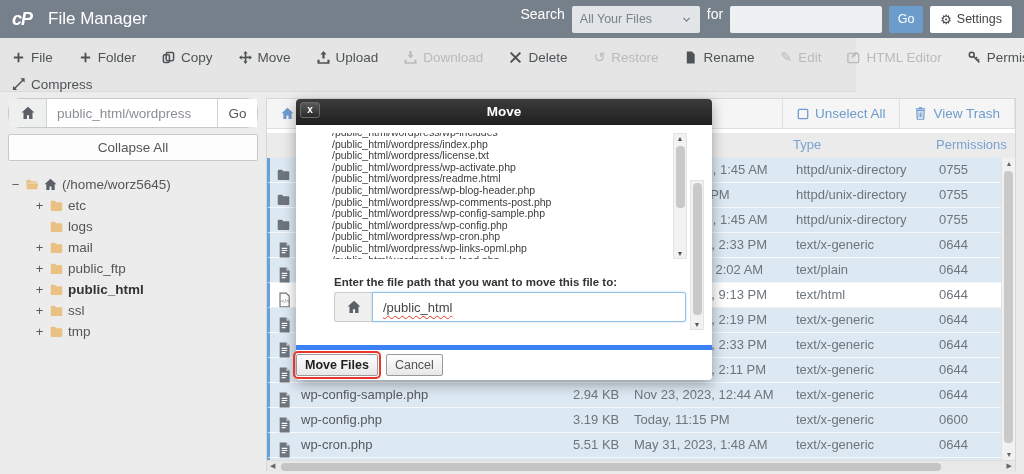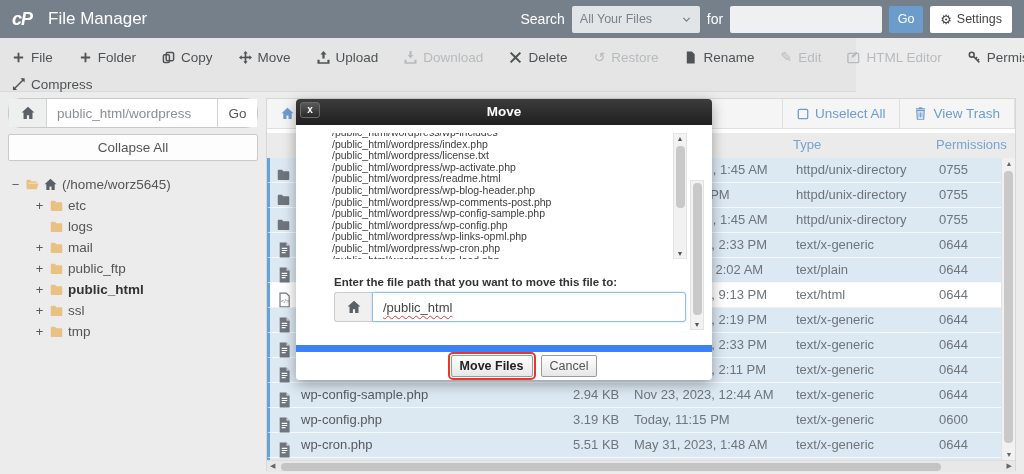--- a/index.html
+++ b/index.html
@@ -4,21 +4,21 @@
 <style>
   * { box-sizing: border-box; margin: 0; padding: 0; }
   html,body { width:1024px; height:474px; overflow:hidden; }
   body { font-family:"Liberation Sans","DejaVu Sans",sans-serif; background:#ececec; position:relative; font-size:13px; color:#555; }
   svg { display:inline-block; vertical-align:middle; }
 
   
   .topbar { position:absolute; left:0; top:0; width:1024px; height:38px; background:#76808b; display:flex; align-items:center; padding:0 12px; }
   .logo { font-style:italic; font-weight:bold; font-size:18px; color:#fff; letter-spacing:-1px; }
   .apptitle { color:#fff; font-size:17px; margin-left:16px; font-weight:400; }
-  .searchgrp { margin-left:auto; display:flex; align-items:center; gap:7px; }
+  .searchgrp { margin-left:auto; display:flex; align-items:flex-start; gap:7px; }
   .searchlbl,.forlbl { color:#fff; font-size:14px; }
   .scope { width:128px; height:27px; background:#e2e5e8; border-radius:2px; color:#79828a; font-size:12.5px; display:flex; align-items:center; padding:0 8px; }
   .scope .chev { margin-left:auto; color:#79828a; }
   .searchin { width:152px; height:27px; background:#eef0f1; border:none; border-radius:2px; padding:0 8px; font-size:13px; color:#444; outline:none; }
   .gobtn { width:34px; height:27px; background:#6b9ccc; color:#fff; border:none; border-radius:2px; font-size:12.5px; }
   .setbtn { height:27px; background:#fff; color:#444; border:none; border-radius:2px; font-size:12.5px; padding:0 10px; display:flex; align-items:center; gap:5px; }
   .gear { font-size:13px; color:#444; }
 
   
   .toolbar { position:absolute; left:0; top:38px; width:856px; height:54px; background:#e5e5e5; border-bottom:1px solid #dadada; padding:7px 12px 0 12px; }
@@ -82,21 +82,21 @@
   .msb { position:absolute; width:14px; background:#f2f2f2; border:1px solid #e3e3e3; }
   .msb-inner { left:377px; top:34px; height:126px; }
   .msb-outer { left:394px; top:81px; height:150px; }
   .msb .thumb { position:absolute; left:2px; width:9px; background:#c9c9c9; border-radius:4px; }
   .msb .ar { position:absolute; left:0; width:12px; text-align:center; font-size:7px; color:#555; }
   .mlabel { position:absolute; left:38px; top:177px; font-size:11.5px; font-weight:bold; color:#333; }
   .mpathgrp { position:absolute; left:38px; top:193px; width:352px; height:30px; display:flex; }
   .mpathgrp .addon { width:38px; background:#f0f0f0; border:1px solid #ccc; border-right:none; border-radius:3px 0 0 3px; display:flex; align-items:center; justify-content:center; color:#5a6066; }
   .mpathin { flex:1; border:1px solid #8fc1e9; border-radius:0 3px 3px 0; box-shadow:0 0 2px rgba(100,160,220,.5); display:flex; align-items:center; padding:0 10px; font-size:13px; color:#444; background:#fff; }
   .wavy { text-decoration:underline; text-decoration-style:wavy; text-decoration-color:#e33a2e; text-decoration-thickness:1px; text-underline-offset:3px; }
-  .mfoot { position:absolute; left:0; top:246px; width:416px; height:35px; border-top:7px solid #3b82f6; border-radius:0 0 4px 4px; background:#fff; display:flex; align-items:center; justify-content:center; padding-right:8px; gap:8px;padding-left:48px; }
+  .mfoot { position:absolute; left:0; top:246px; width:416px; height:35px; border-top:5px solid #3b82f6; border-radius:0 0 4px 4px; background:#fff; display:flex; align-items:center; justify-content:flex-start; padding-right:8px; gap:8px; }
   .mbtn { background:linear-gradient(#fefefe,#e7e7e7); border:1px solid #9a9a9a; border-radius:2px; font-size:12.5px; padding:3px 8px; color:#555; cursor:pointer; }
   .mbtn.primary { font-weight:bold; color:#222; }
   .redbox { outline:2px solid #e8362b; outline-offset:1px; }
 </style>
 </head>
 <body>
 
 <div class="topbar">
   <span class="logo">cP</span>
   <span class="apptitle">File Manager</span>
@@ -547,22 +547,22 @@
       <div class="mlist-inner">
         <div class="mline">/public_html/wordpress/wp-includes</div>
         <div class="mline">/public_html/wordpress/index.php</div>
         <div class="mline">/public_html/wordpress/license.txt</div>
         <div class="mline">/public_html/wordpress/wp-activate.php</div>
         <div class="mline">/public_html/wordpress/readme.html</div>
         <div class="mline">/public_html/wordpress/wp-blog-header.php</div>
         <div class="mline">/public_html/wordpress/wp-comments-post.php</div>
         <div class="mline">/public_html/wordpress/wp-config-sample.php</div>
         <div class="mline">/public_html/wordpress/wp-config.php</div>
+        <div class="mline">/public_html/wordpress/wp-cron.php</div>
         <div class="mline">/public_html/wordpress/wp-links-opml.php</div>
-        <div class="mline">/public_html/wordpress/wp-cron.php</div>
         <div class="mline">/public_html/wordpress/wp-load.php</div>
       </div>
     </div>
   <div class="msb msb-inner">
     <span class="ar" style="top:1px">▲</span>
     <div class="thumb" style="top:12px;height:62px"></div>
     <span class="ar" style="bottom:1px">▼</span>
   </div>
   <div class="msb msb-outer">
     <div class="thumb" style="top:2px;height:132px"></div>

